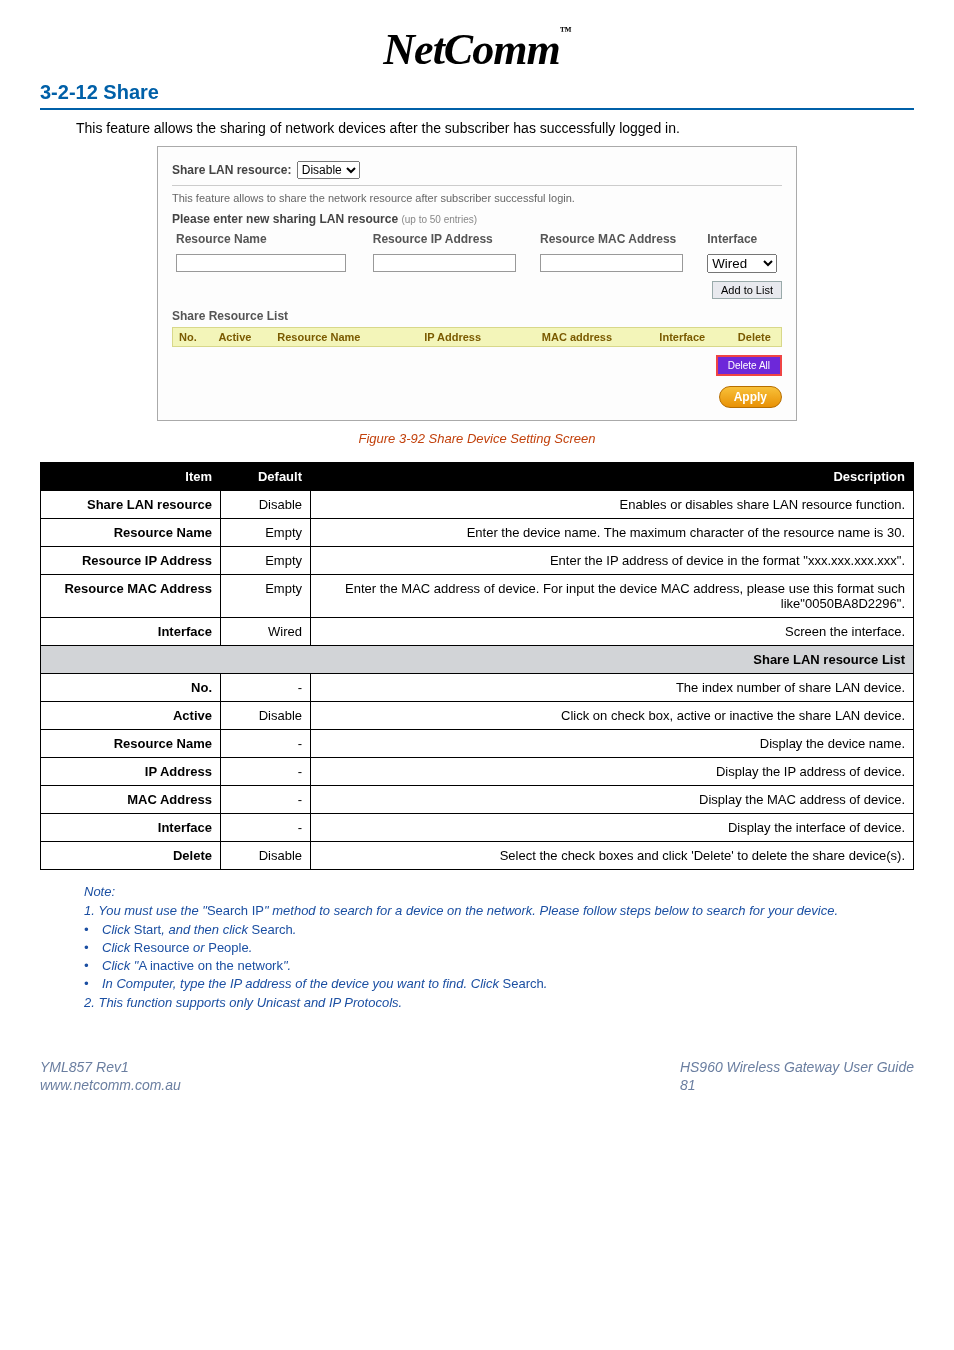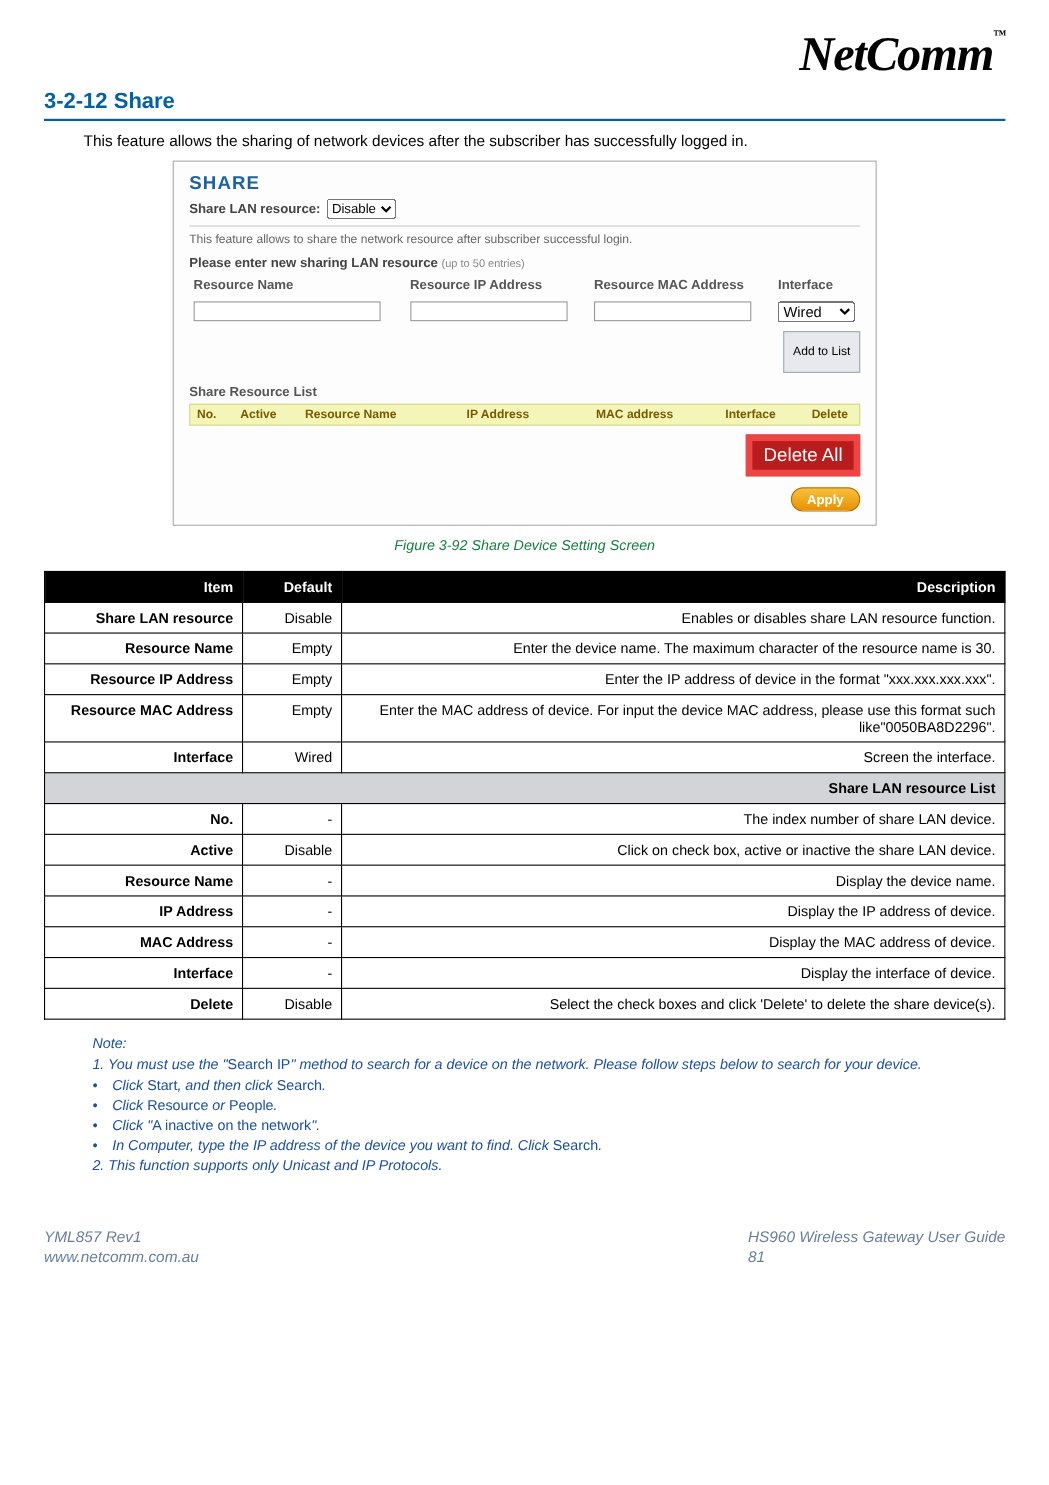--- a/index.html
+++ b/index.html
@@ -5,21 +5,21 @@
   * { box-sizing: border-box; margin: 0; padding: 0; }
   body {
     font-family: Arial, Helvetica, sans-serif;
     background: #fff;
     width: 954px;
     margin: 0 auto;
     padding: 24px 40px 30px 40px;
     font-size: 13px;
     color: #000;
   }
-  .logo-row { text-align: right; margin-bottom: 6px; }
+  .logo-row { text-align: center; margin-bottom: 6px; }
   .logo {
     font-family: "Brush Script MT", cursive, serif;
     font-style: italic;
     font-weight: 900;
     font-size: 44px;
     letter-spacing: -1px;
   }
   .logo .tm { font-size: 12px; font-style: normal; vertical-align: top; }
   h2.section {
     color: #0060a8;
@@ -46,33 +46,33 @@
   .panel-sub { color: #666; font-size: 11px; margin: 4px 0 8px 0; }
   .panel-sub2 { font-weight: 700; margin-bottom: 4px; }
   .panel-sub2 .hint { font-weight: 400; color: #888; font-size: 10px; }
   .panel-headers { display: flex; font-weight: 700; color: #555; }
   .panel-headers > div, .panel-inputs > div { padding: 2px 4px; }
   .col-rn { width: 200px; } .col-ip { width: 170px; } .col-mac { width: 170px; } .col-if { width: 80px; }
   .panel-inputs { display: flex; margin-top: 4px; }
   .panel-inputs input[type="text"] { width: 90%; border: 1px solid #999; background: #fff; height: 18px; }
   .panel-inputs select { width: 70px; }
   .addbtn-row { text-align: right; margin-top: 6px; }
-  .btn-grey { background: #e8e9ee; border: 1px solid #9aa; padding: 12px 8px; font-size: 11px; cursor: pointer; }
+  .btn-grey { background: #e8e9ee; border: 1px solid #9aa; padding: 2px 8px; font-size: 11px; cursor: pointer; }
   .srl-title { font-weight: 700; color: #555; margin-top: 10px; }
   .srl-headers { display: flex; background: #f3f5b9; border: 1px solid #d8d88a; margin-top: 4px; }
   .srl-headers > div { padding: 3px 6px; font-size: 11px; color: #7a5a00; font-weight: 700; }
   .srl-no { width: 40px; } .srl-act { width: 60px; } .srl-rn { width: 150px; } .srl-ipa { width: 120px; } .srl-mac { width: 120px; } .srl-int { width: 80px; } .srl-del { width: 50px; }
   .del-row { text-align: right; margin-top: 8px; }
-  .btn-red { background: #b91c1c; color: #fff; border: 6px solid #ef4444; padding: 3px 10px; font-size: 17px; cursor: pointer; }
+  .btn-red { background: #6d28d9; color: #fff; border: 2px solid #ef4444; padding: 3px 10px; font-size: 10px; cursor: pointer; }
   .btn-apply {
     background: linear-gradient(#f8c13a,#e89105);
     color: #fff; border: 1px solid #b76e00;
     border-radius: 12px; padding: 3px 14px; font-size: 12px; font-weight: 700; cursor: pointer;
   }
-  .fig-caption { text-align: center; font-style: italic; color: #15803d; margin: 8px 0 16px 0; font-size: 13px; }
+  .fig-caption { text-align: center; font-style: italic; color: #c2410c; margin: 8px 0 16px 0; font-size: 13px; }
   table.desc { width: 100%; border-collapse: collapse; font-size: 13px; }
   table.desc th, table.desc td { border: 1px solid #000; padding: 6px 8px; text-align: right; vertical-align: top; }
   table.desc thead th { background: #000; color: #fff; font-weight: 700; }
   table.desc td.subhead { background: #d2d4d7; font-weight: 700; }
   table.desc td.label { font-weight: 700; width: 180px; }
   table.desc td.def { width: 90px; }
   .notes { margin-top: 14px; color: #1b4fa2; font-style: italic; font-size: 13px; padding-left: 44px; }
   .notes .nhead { margin-bottom: 4px; }
   .notes ul { list-style: none; padding: 0; margin: 4px 0; }
   .notes li { margin: 3px 0; padding-left: 18px; position: relative; }
@@ -89,21 +89,20 @@
   <span class="logo">
     <span>NetComm</span><span class="tm">™</span>
   </span>
 </div>
 
 <h2 class="section">3-2-12 Share</h2>
 <p class="intro">This feature allows the sharing of network devices after the subscriber has successfully logged in.</p>
 
 <div class="panel-wrap">
   <div class="panel">
-    <div class="panel-title">SHARE</div>
     <div class="share-line">
       <span>Share LAN resource:</span>
       <select class="share-select">
         <option>Disable</option>
       </select>
     </div>
     <hr class="panel-hr">
     <div class="panel-sub">This feature allows to share the network resource after subscriber successful login.</div>
     <div class="panel-sub2">
       <span>Please enter new sharing LAN resource</span>

